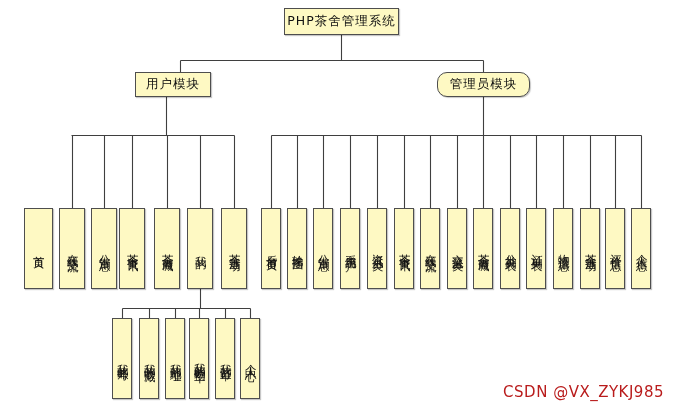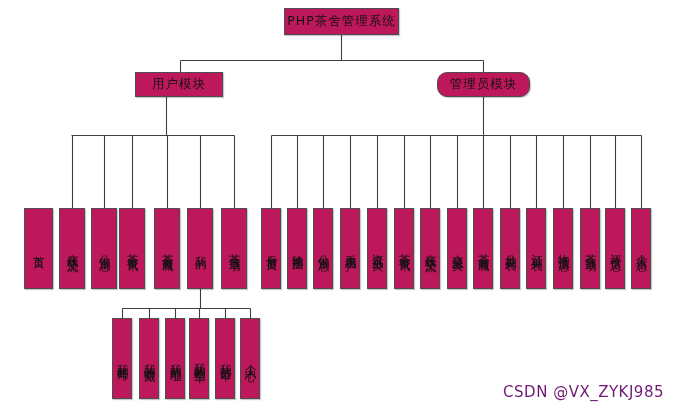--- a/index.html
+++ b/index.html
@@ -6,61 +6,61 @@
   .canvas{
     position:relative;
     width:678px;height:410px;
     background:#ffffff;
     font-family:"DejaVu Sans","Liberation Sans",sans-serif;
     overflow:hidden;
   }
   svg.lines{position:absolute;left:0;top:0;width:678px;height:410px;}
   .node{
     position:absolute;
-    background:#be185d;
+    background:#fef9c3;
     border:1px solid #4e4e4e;
     box-shadow:1px 1px 1px rgba(0,0,0,0.22);
     display:flex;align-items:center;justify-content:center;
     color:#111;
     box-sizing:border-box;
   }
   .hnode{font-size:12.5px;letter-spacing:1px;white-space:nowrap;}
   .vnode{
     writing-mode:vertical-rl;
     text-orientation:upright;
     font-size:11.5px;
     letter-spacing:2px;
     line-height:1;
   }
   .watermark{
     position:absolute;
     top:383px;right:14px;
     font-size:15px;
-    color:#701a75;
+    color:#b91c1c;
     letter-spacing:0.5px;
     font-family:"DejaVu Sans","Liberation Sans",sans-serif;
   }
 </style>
 </head>
 <body>
 
 <div class="canvas">
 
   <svg class="lines" viewBox="0 0 678 410" xmlns="http://www.w3.org/2000/svg">
     <g id="connector-group" fill="none" stroke-width="1.1" stroke="#3f3f3f">
         <path d="M341.5,35 V60.5 M180.5,60.5 H483.5 M180.5,60.5 V72 M483.5,60.5 V72"></path>
         <path d="M166.5,97 V135.5 M71.5,135.5 H234.5 M72.5,135.5 V208 M104.5,135.5 V208 M132.5,135.5 V208 M167.5,135.5 V208 M200.5,135.5 V208 M234.5,135.5 V208 "></path>
         <path d="M200.5,289 V308.5 M122.5,308.5 H250.5 M122.5,308.5 V318 M149.5,308.5 V318 M175.5,308.5 V318 M199.5,308.5 V318 M225.5,308.5 V318 M250.5,308.5 V318 "></path>
         <path d="M483.5,97 V135.5 M271.5,135.5 H641.5 M271.5,135.5 V208 M297.5,135.5 V208 M323.5,135.5 V208 M350.5,135.5 V208 M377.5,135.5 V208 M404.5,135.5 V208 M430.5,135.5 V208 M457.5,135.5 V208 M483.5,135.5 V208 M510.5,135.5 V208 M536.5,135.5 V208 M563.5,135.5 V208 M590.5,135.5 V208 M615.5,135.5 V208 M641.5,135.5 V208 "></path>
       </g>
   </svg>
 
   <div class="node hnode" style="left:284px;top:8px;width:115px;height:27px;">PHP茶舍管理系统</div>
 
-  <div class="node hnode" style="left:135px;top:72px;width:88px;height:25px;">用户模块</div>
+  <div class="node hnode" style="left:135px;top:72px;width:76px;height:25px;">用户模块</div>
 
   <div class="node hnode" style="left:437px;top:72px;width:93px;height:25px;border-radius:10px;">管理员模块</div>
 
   <div id="gen-nodes">
       <div class="node vnode" style="left: 23.5px; top: 208px; width: 29px; height: 81px;">首页</div>
       <div class="node vnode" style="left: 59px; top: 208px; width: 26px; height: 81px;">在线交流</div>
       <div class="node vnode" style="left: 91px; top: 208px; width: 26px; height: 81px;">公告消息</div>
       <div class="node vnode" style="left: 119px; top: 208px; width: 26px; height: 81px;">茶舍资讯</div>
       <div class="node vnode" style="left: 154px; top: 208px; width: 26px; height: 81px;">茶舍商城</div>
       <div class="node vnode" style="left: 187px; top: 208px; width: 26px; height: 81px;">我的</div>

